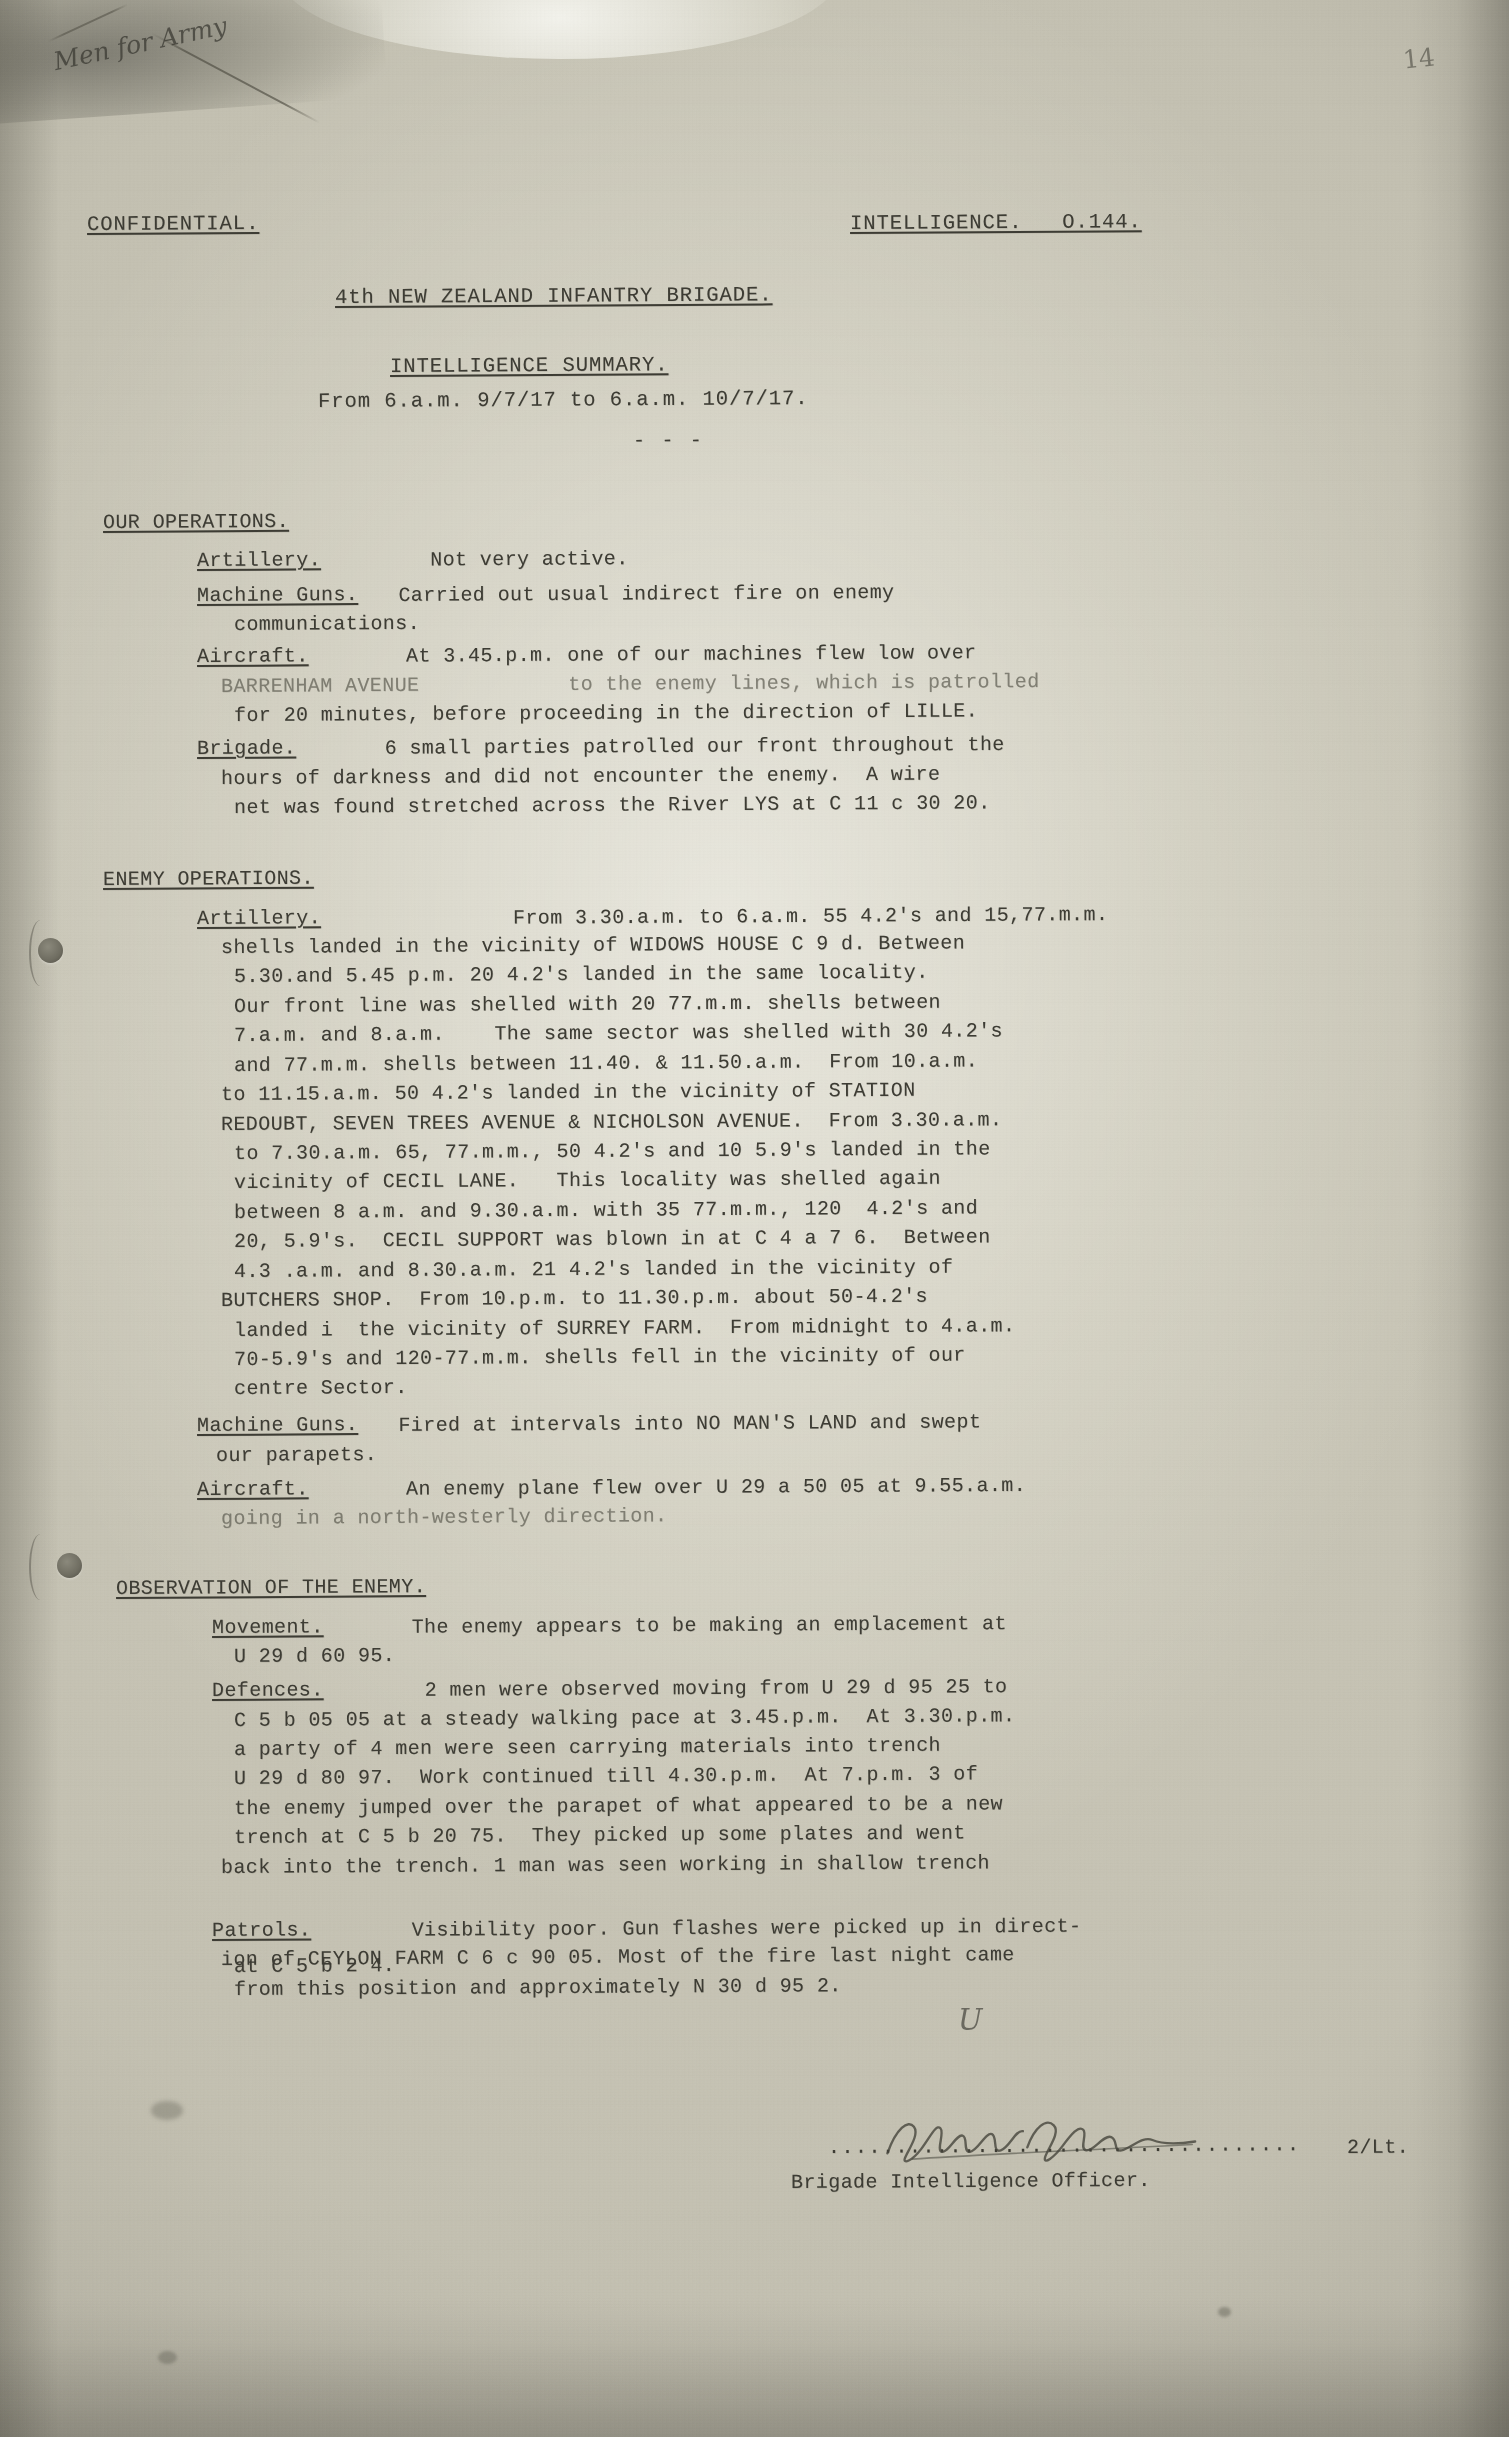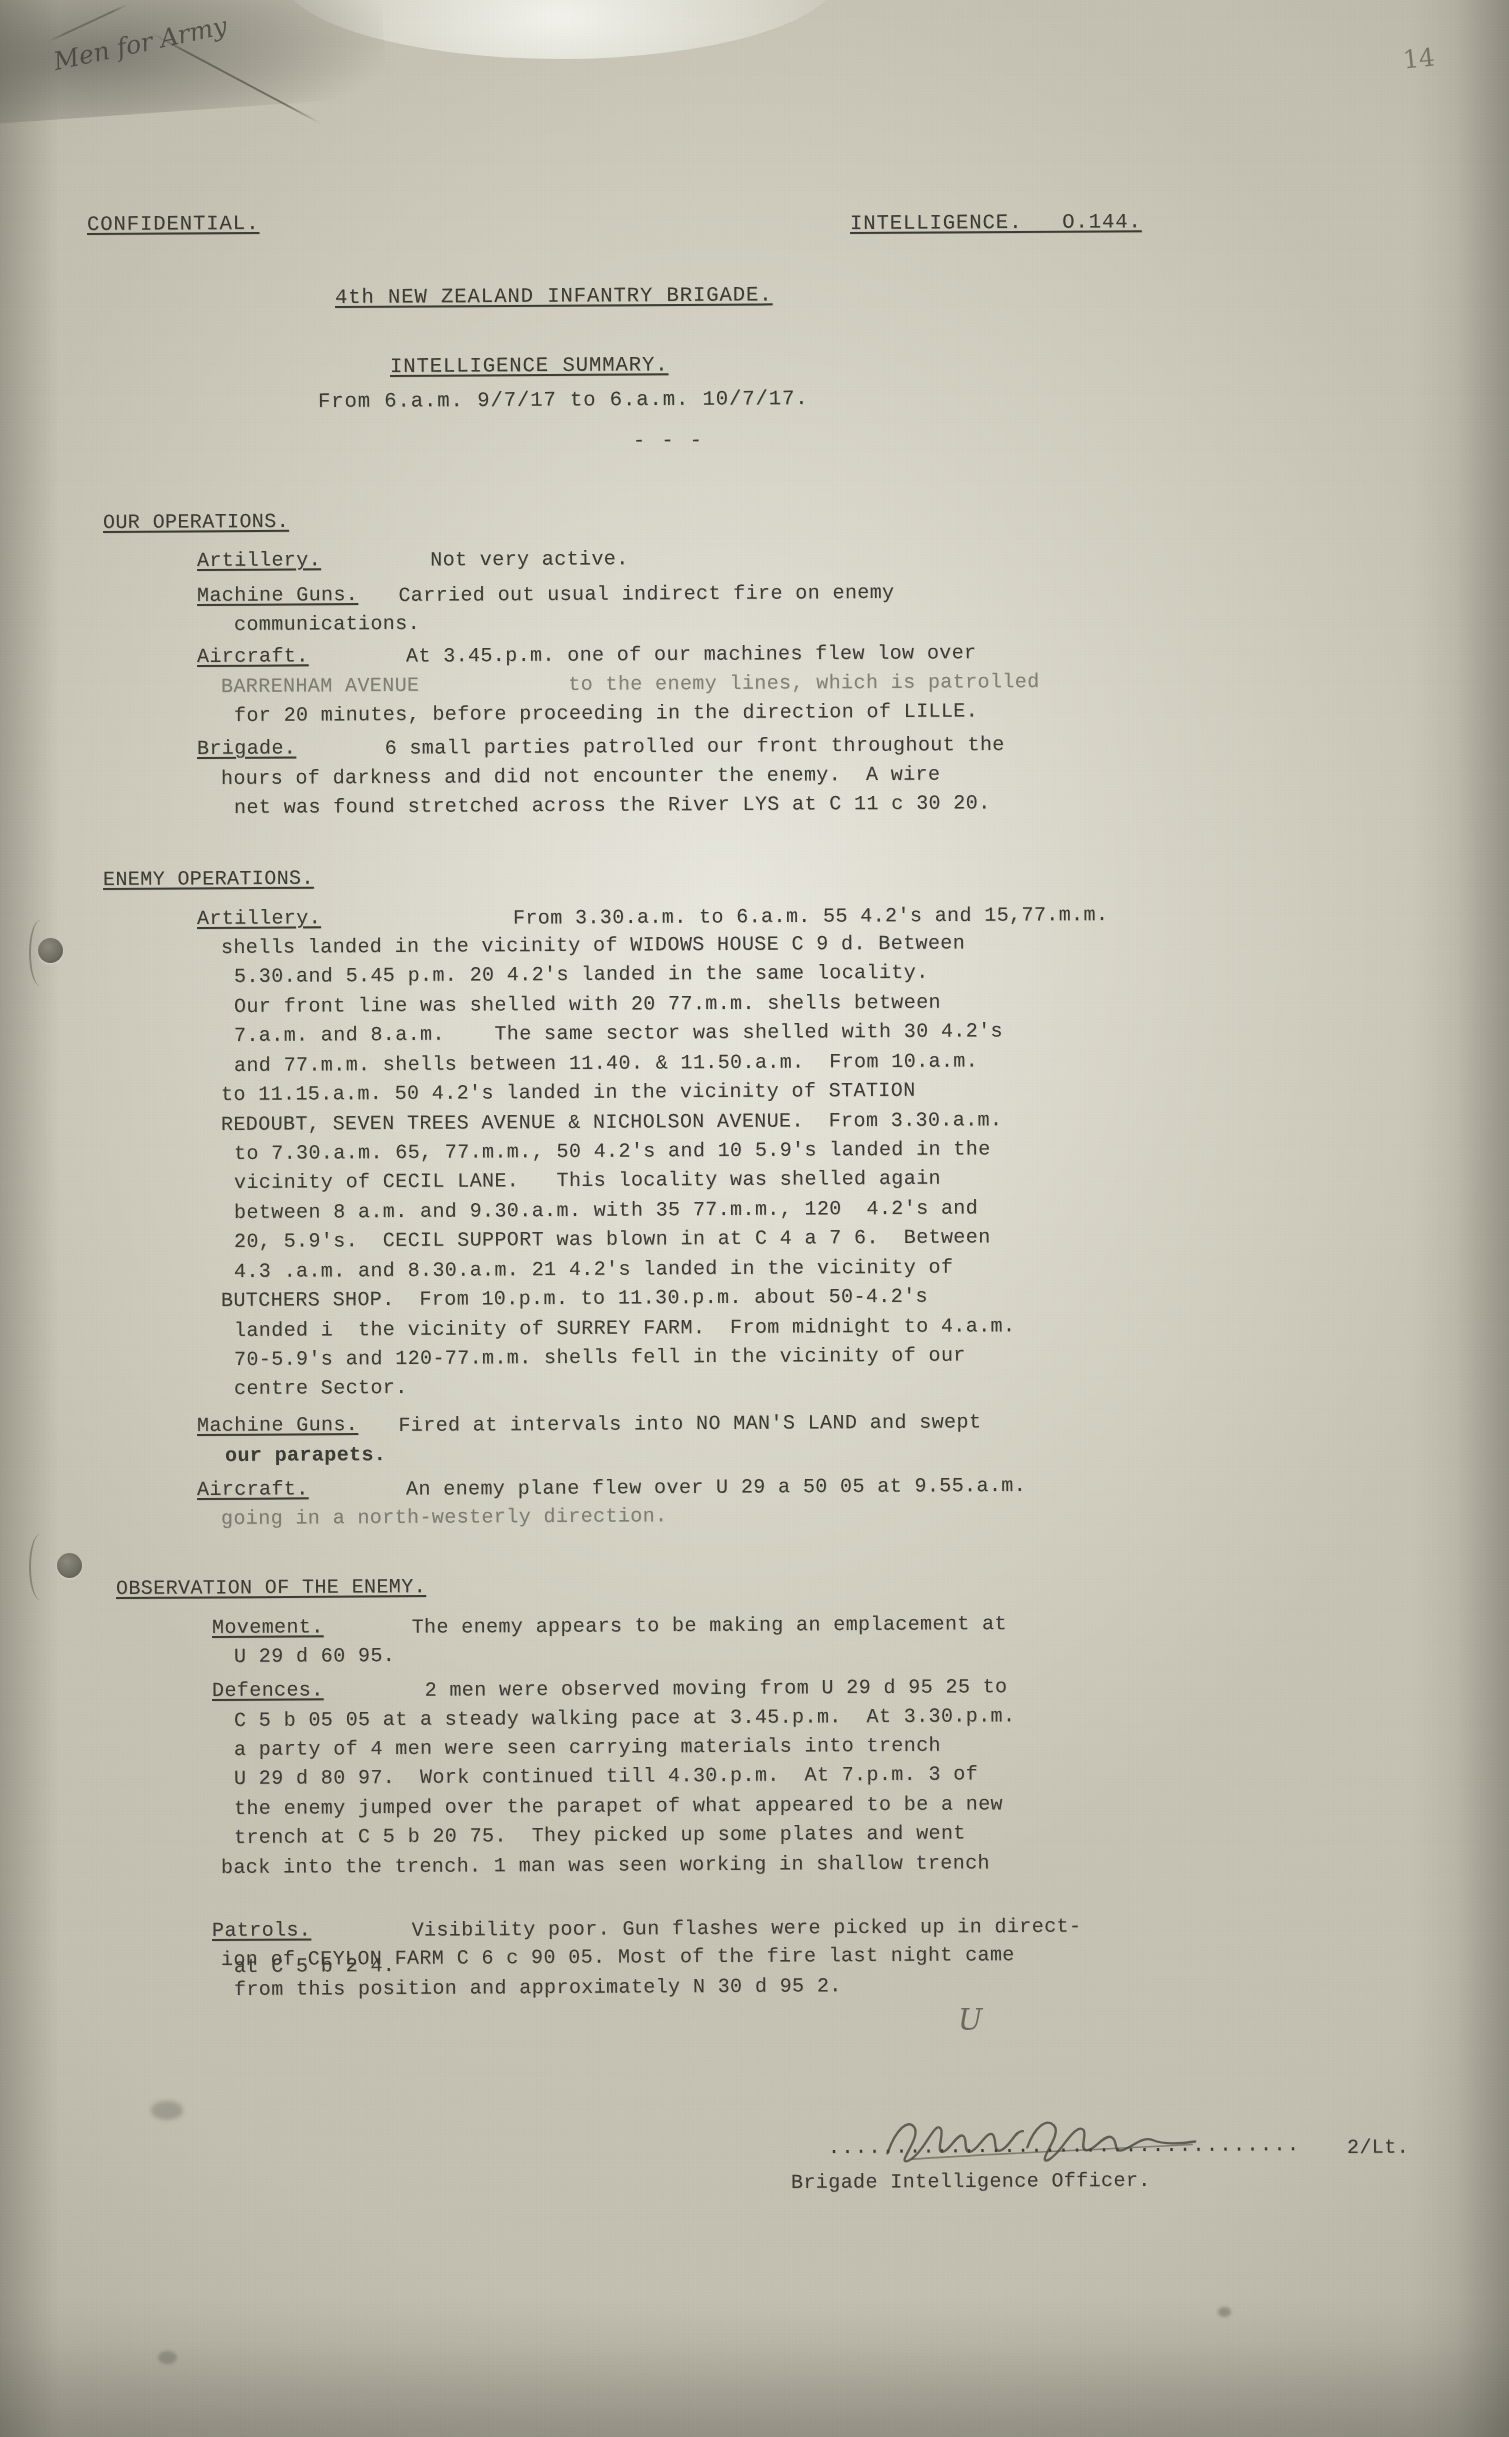--- a/index.html
+++ b/index.html
@@ -223,21 +223,21 @@
     <div class="t skew" style="left:234px; top:1201px;">between 8 a.m. and 9.30.a.m. with 35 77.m.m., 120  4.2's and</div>
     <div class="t skew" style="left:234px; top:1230px;">20, 5.9's.  CECIL SUPPORT was blown in at C 4 a 7 6.  Between</div>
     <div class="t skew" style="left:234px; top:1260px;">4.3 .a.m. and 8.30.a.m. 21 4.2's landed in the vicinity of</div>
     <div class="t skew" style="left:221px; top:1289px;">BUTCHERS SHOP.  From 10.p.m. to 11.30.p.m. about 50-4.2's</div>
     <div class="t skew" style="left:234px; top:1319px;">landed i  the vicinity of SURREY FARM.  From midnight to 4.a.m.</div>
     <div class="t skew" style="left:234px; top:1348px;">70-5.9's and 120-77.m.m. shells fell in the vicinity of our</div>
     <div class="t skew" style="left:234px; top:1377px;">centre Sector.</div>
 
     <div class="t u skew" style="left:197px; top:1414px;">Machine Guns.</div>
     <div class="t skew" style="left:386px; top:1414px;"> Fired at intervals into NO MAN'S LAND and swept</div>
-    <div class="t skew" style="left:225px; top:1444px;font-weight:bold;">our parapets.</div>
+    <div class="t skew" style="left:216px; top:1444px;">our parapets.</div>
 
     <div class="t u skew" style="left:197px; top:1478px;">Aircraft.</div>
     <div class="t skew" style="left:344px; top:1478px;">     An enemy plane flew over U 29 a 50 05 at 9.55.a.m.</div>
     <div class="t skew fainter" style="left:221px; top:1507px;">going in a north-westerly direction.</div>
 
     <div class="t u skew" style="left:116px; top:1577px;">OBSERVATION OF THE ENEMY.</div>
 
     <div class="t u skew" style="left:212px; top:1616px;">Movement.</div>
     <div class="t skew" style="left:362px; top:1616px;">    The enemy appears to be making an emplacement at</div>
     <div class="t skew" style="left:234px; top:1645px;">U 29 d 60 95.</div>

